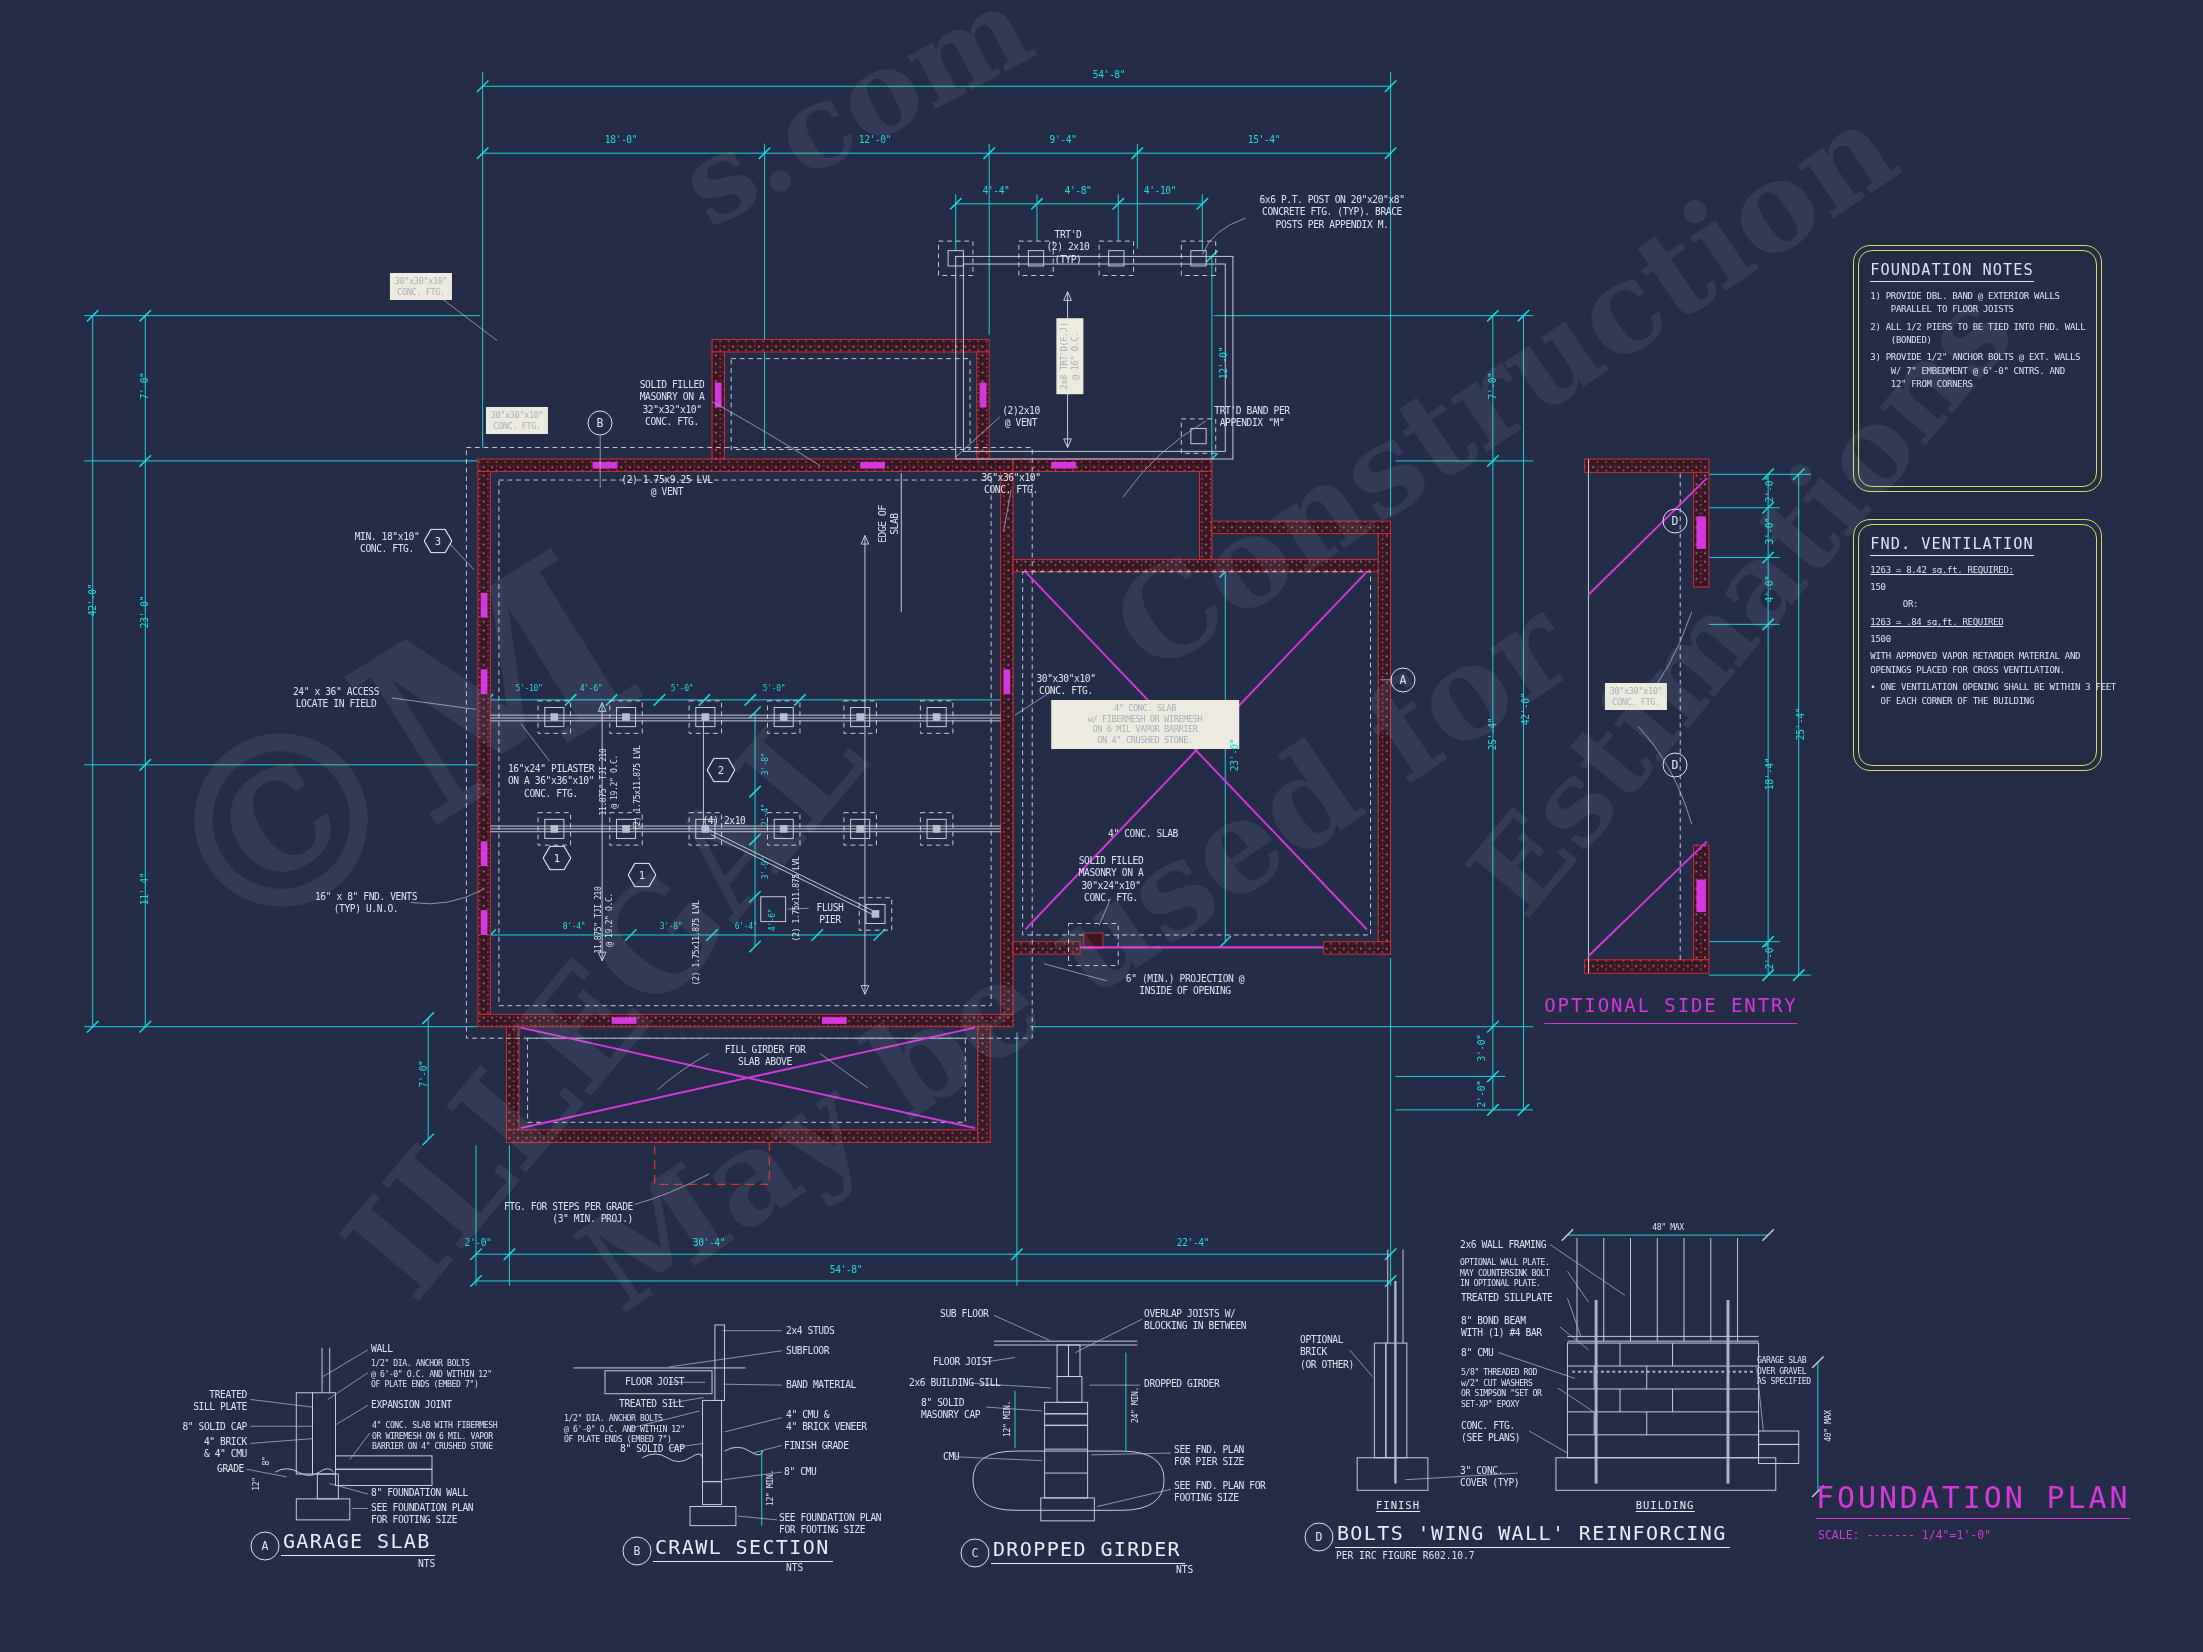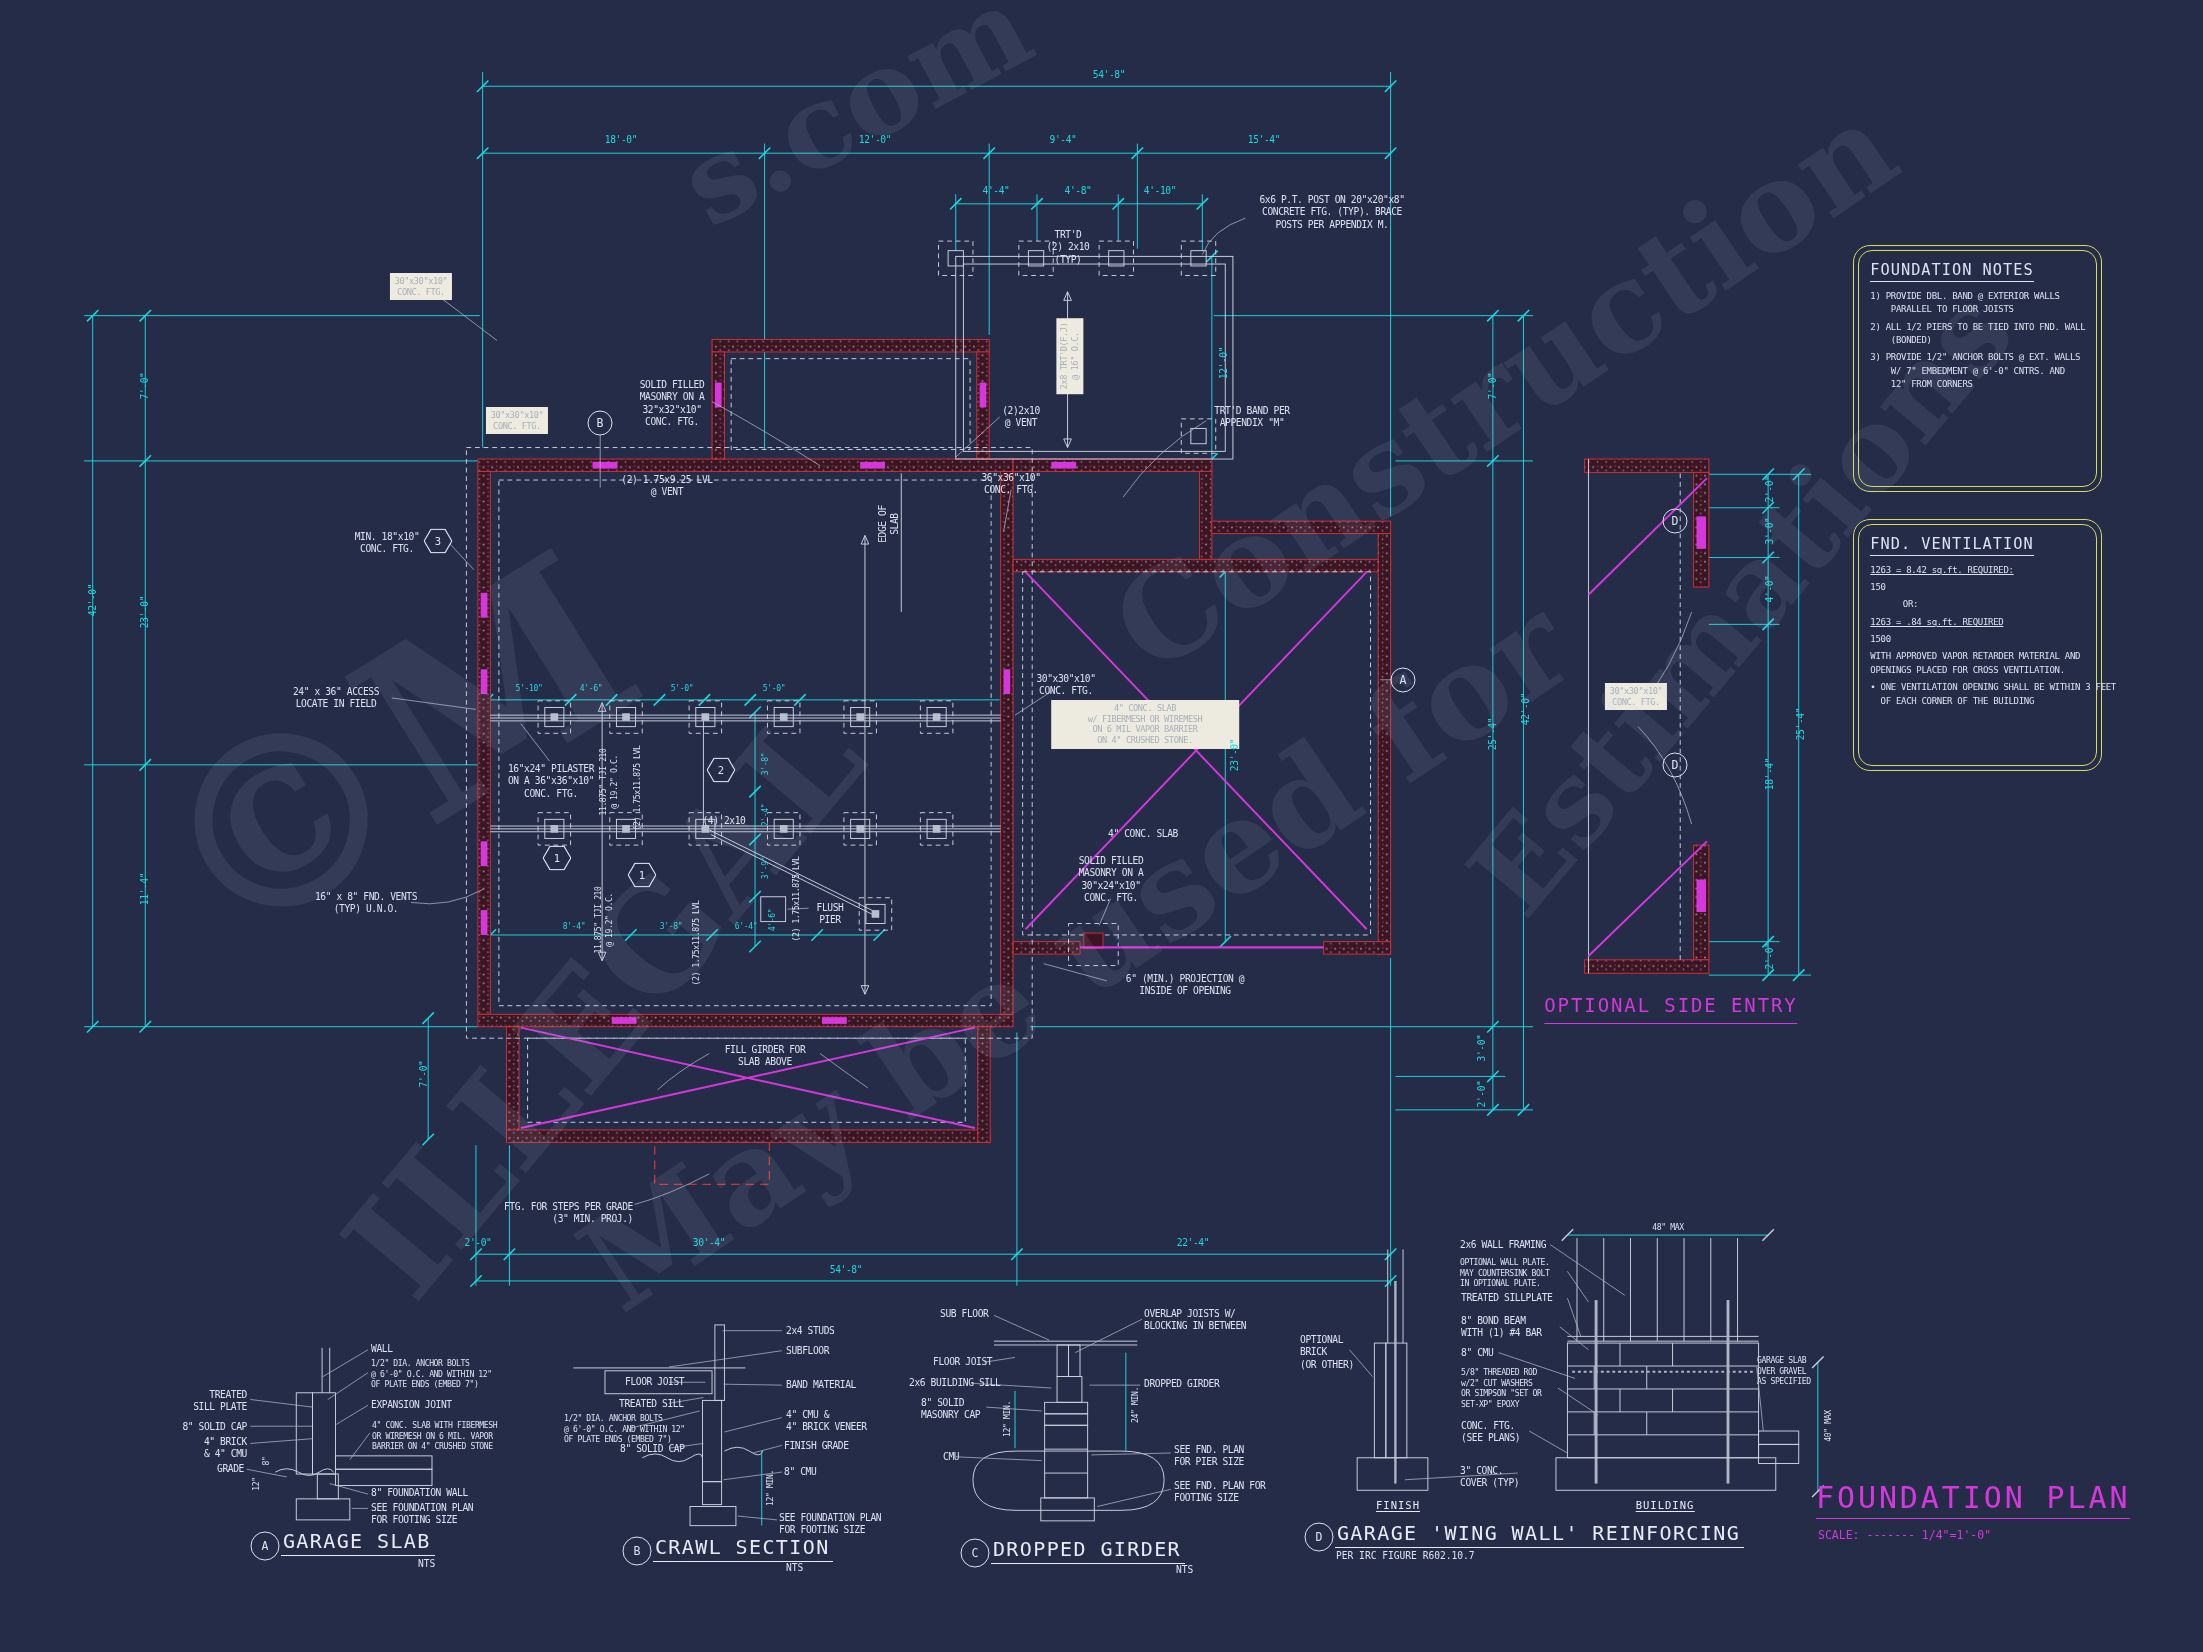--- a/index.html
+++ b/index.html
@@ -679,21 +679,21 @@
 <div class="lbl l" style="left:1460px;top:1465px">3" CONC.
 COVER (TYP)</div>
 <div class="lbl l sm" style="left:1757px;top:1355px">GARAGE SLAB
 OVER GRAVEL
 AS SPECIFIED</div>
 <div class="lbl sm v" style="left:1828px;top:1426px">40" MAX</div>
 <div class="lbl sm" style="left:1668px;top:1222px">48" MAX</div>
 <div class="sub" style="left:1398px;top:1499px">FINISH</div>
 <div class="sub" style="left:1665px;top:1499px">BUILDING</div>
 <div class="mark" style="left:1319px;top:1537px;width:27px;height:27px;line-height:27px">D</div>
-<div class="dt" style="left:1335px;top:1521px">GARAGE 'WING WALL' REINFORCING</div>
+<div class="dt" style="left:1335px;top:1521px">BOLTS 'WING WALL' REINFORCING</div>
 <div class="nts" style="left:1336px;top:1550px">PER IRC FIGURE R602.10.7</div>
 
 <div class="wm" style="left:669px;top:38px;font-size:115px;transform:rotate(-28deg)">s.com</div>
 <div class="wm" style="left:143px;top:612px;font-size:239px;transform:rotate(-32deg)">©M</div>
 <div class="wm" style="left:249px;top:918px;font-size:143px;transform:rotate(-50deg)">ILLEGAL</div>
 <div class="wm" style="left:497px;top:879px;font-size:129px;transform:rotate(-34deg)">May be used for</div>
 <div class="wm" style="left:1051px;top:315px;font-size:124px;transform:rotate(-34deg)">Construction</div>
 <div class="wm" style="left:1357px;top:535px;font-size:115px;transform:rotate(-50deg)">Estimations</div>
 
 </div>

